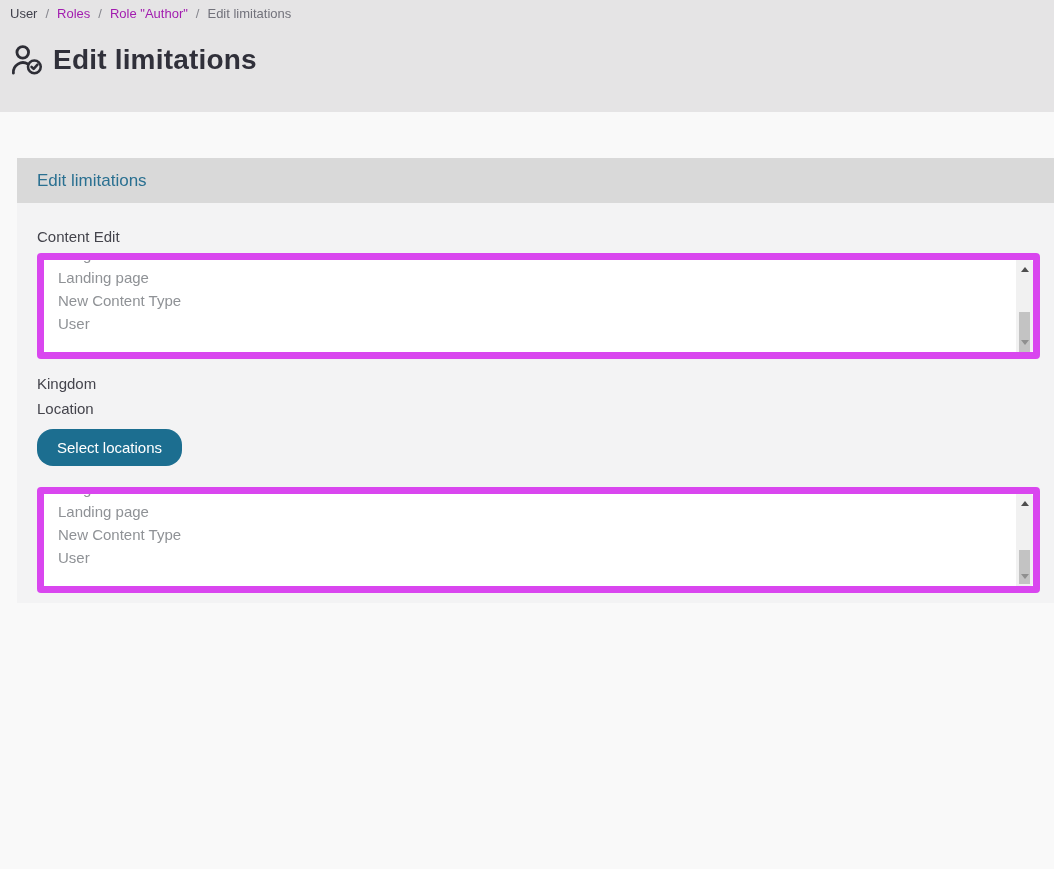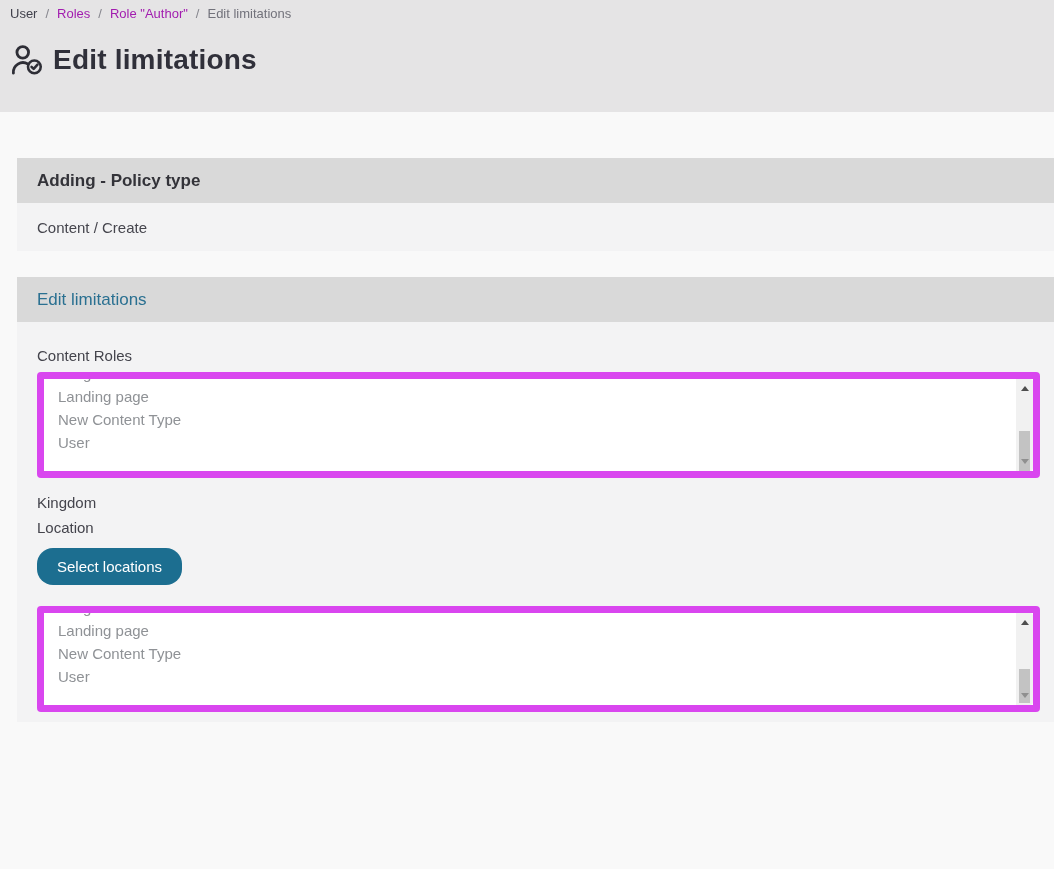--- a/index.html
+++ b/index.html
@@ -176,31 +176,27 @@
       <path d="M2.4 21.2 a6.8 6.8 0 0 1 10.2 -6.4"></path>
       <circle cx="17.2" cy="16.8" r="4.5" stroke-width="1.8"></circle>
       <path d="M15.2 16.8 l1.5 1.5 l2.7 -3" stroke-width="1.8"></path>
     </svg>
     <h1>Edit limitations</h1>
   </div>
 </header>
 
 <main>
 
-  <section class="panel">
-    <div class="panel-header bold">Adding - Policy type</div>
-    <div class="panel-body policy-body">Content / Create</div>
-  </section>
 
   <section class="panel">
     <div class="panel-header teal">Edit limitations</div>
     <div class="panel-body form-body">
 
       <div class="field">
-        <label class="field-label">Content Roles</label>
+        <label class="field-label">Content Edit</label>
         <div class="multiselect scrolled ms-content-type">
           <div class="options">
 
           <div class="option">Image</div>
               <div class="option">Landing page</div>
               <div class="option">New Content Type</div>
               <div class="option">User</div>
               <div class="option">User group</div>
             </div>
           <div class="scrollbar">

